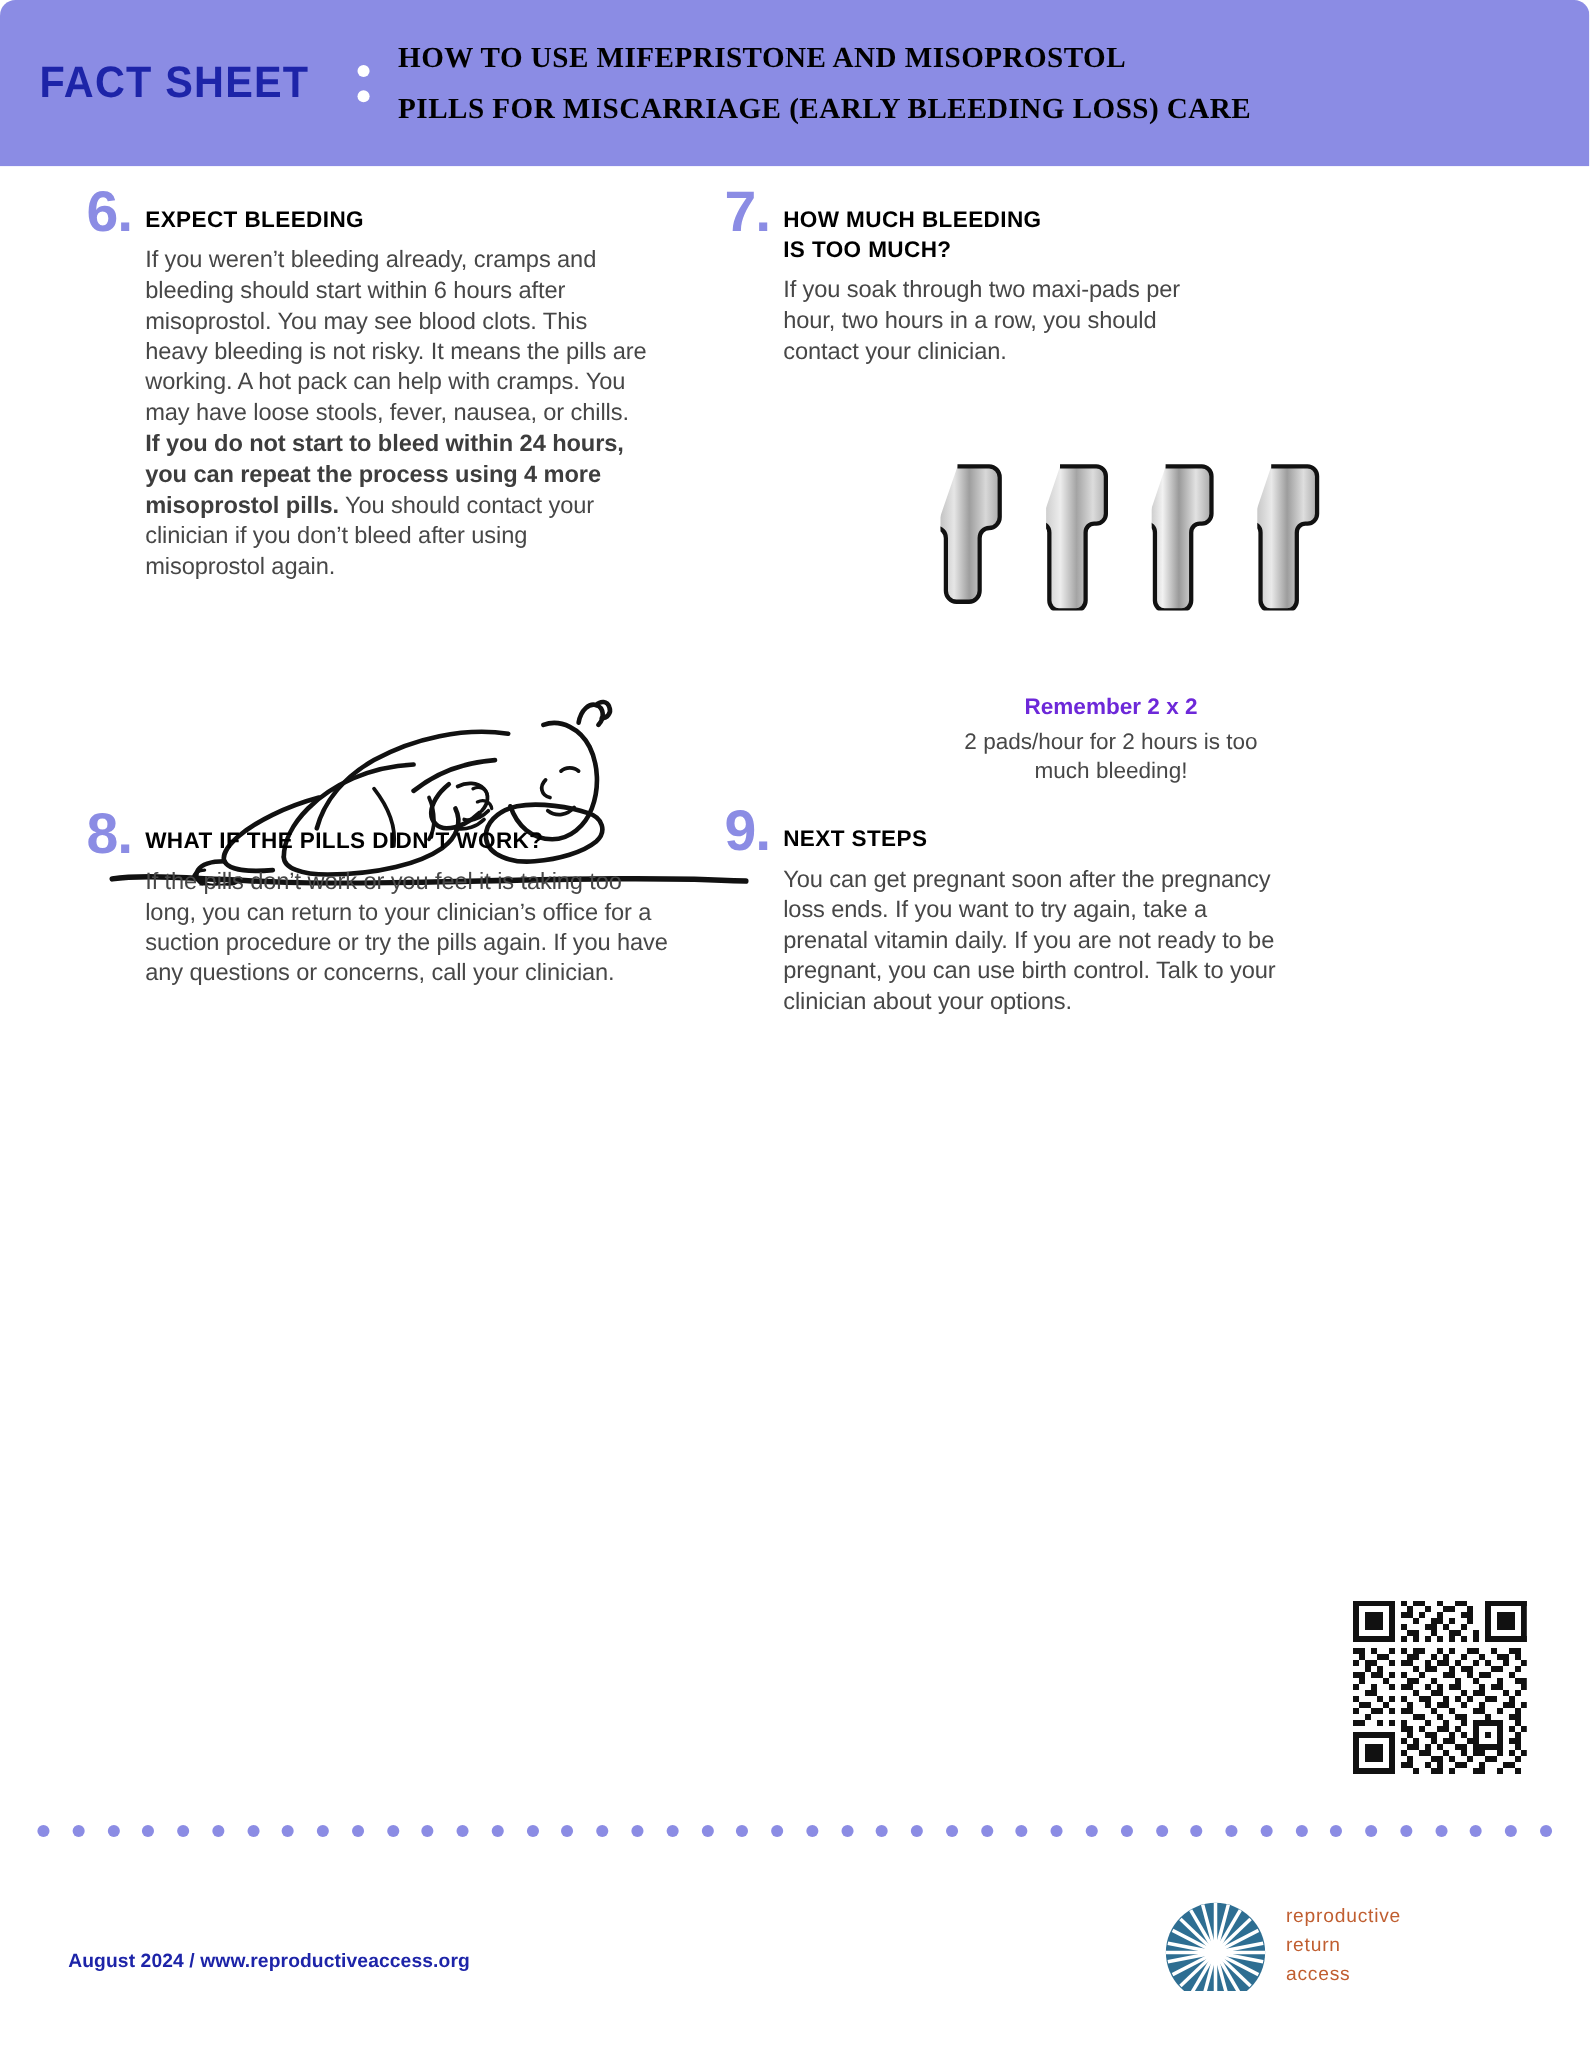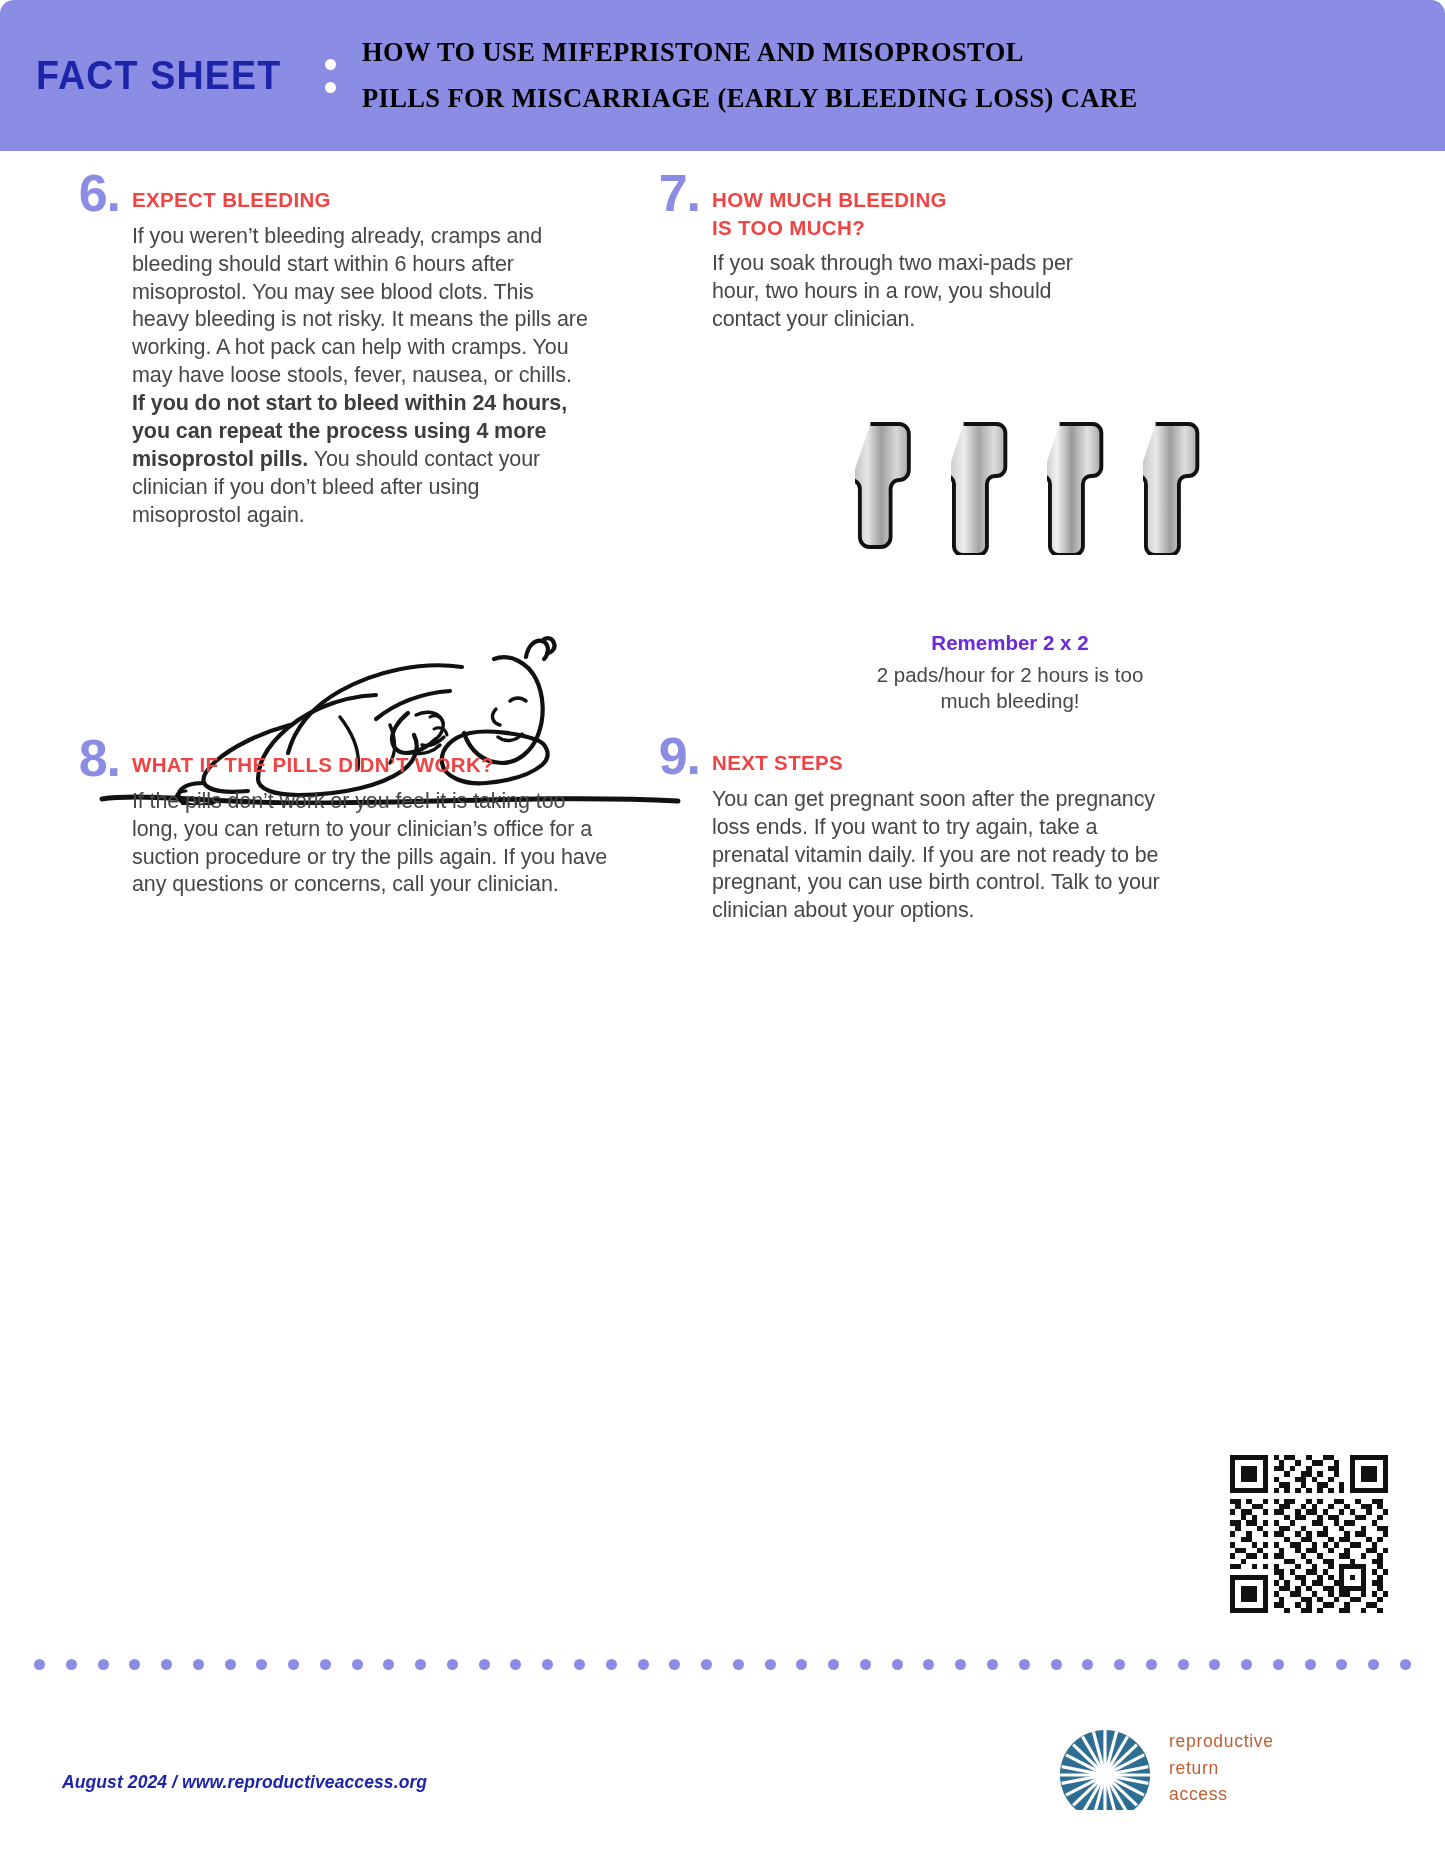--- a/index.html
+++ b/index.html
@@ -78,21 +78,21 @@
     font-weight: bold;
     font-size: 52px;
     line-height: 0.92;
     width: 72px;
     text-align: right;
     flex: 0 0 72px;
     letter-spacing: -1px;
   }
   .sec-body { padding-left: 12px; }
   .sec-head {
-    color: #ef4444;
+    color: #000000;
     font-family: "Liberation Sans", sans-serif;
     font-weight: bold;
     font-size: 20.5px;
     letter-spacing: 0.35px;
     line-height: 1.35;
     margin-top: 16px;
     margin-bottom: 9px;
   }
   .sec-text {
     color: #474747;
@@ -172,21 +172,20 @@
 
   
   .footer-meta {
     position: absolute;
     top: 1772px; left: 62px;
     color: #1d24a8;
     font-family: "Liberation Sans", sans-serif;
     font-weight: bold;
     font-size: 17.5px;
     letter-spacing: 0.1px;
-    font-style: italic;
   }
   .logo-wrap {
     position: absolute;
     top: 1728px; left: 1058px;
     display: flex;
     gap: 17px;
   }
   .logo-mark { width: 94px; height: 94px; flex: 0 0 94px; }
   .logo-words {
     color: #c05e30;

